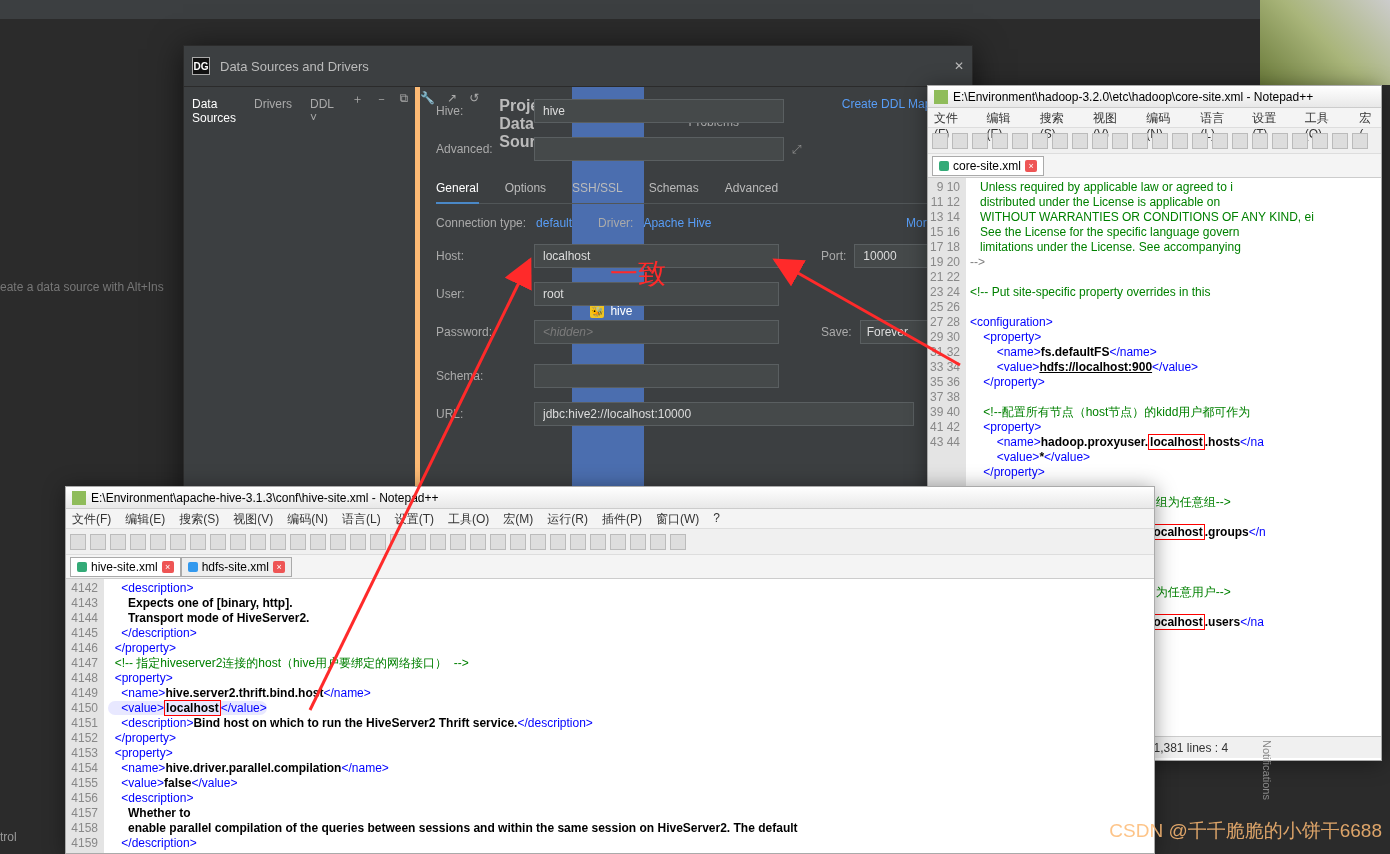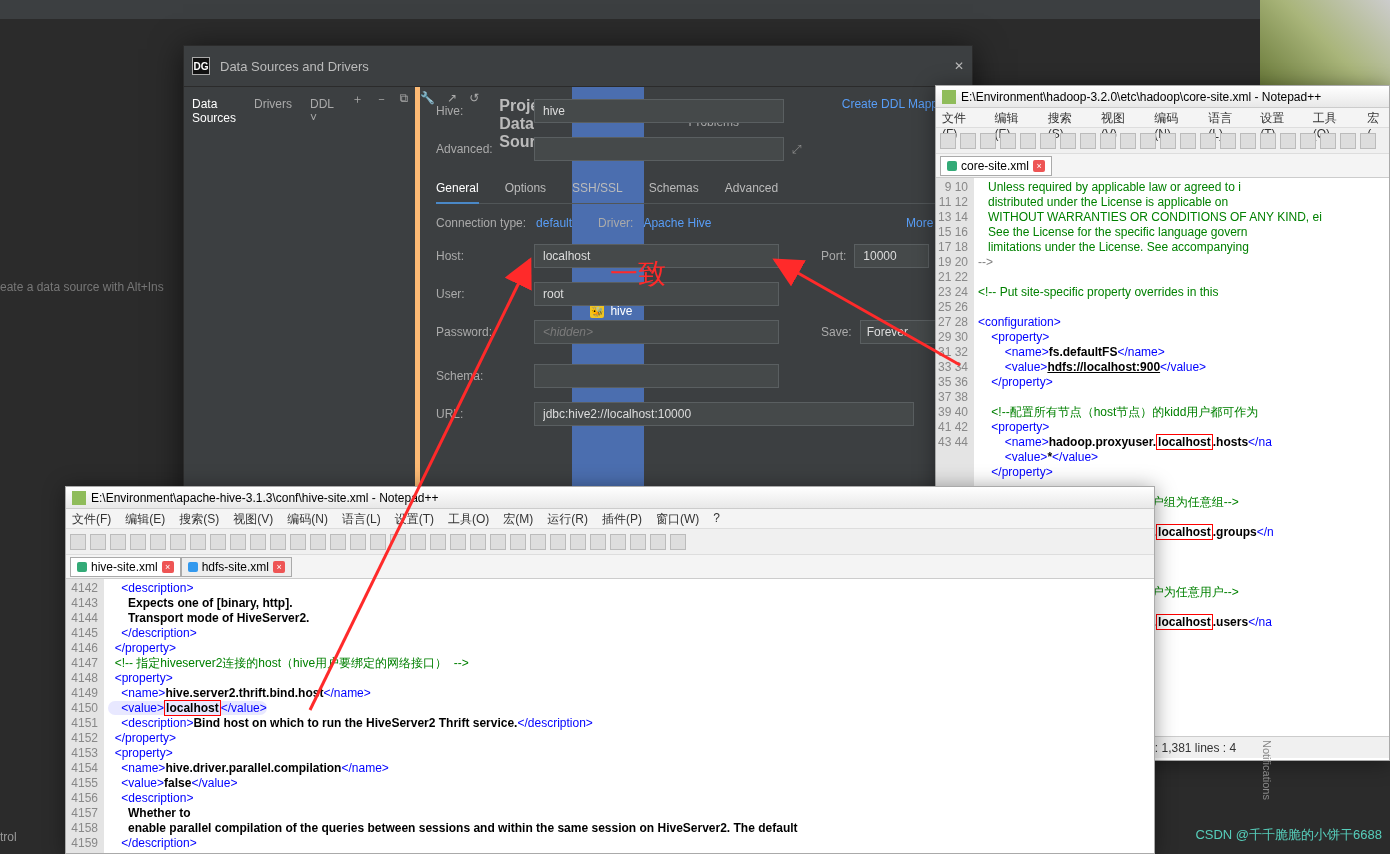--- a/index.html
+++ b/index.html
@@ -36,21 +36,21 @@
 .dg-main-tabs { display:flex; gap:26px; padding:6px 0 8px; color:#bbb; border-bottom:1px solid #515658; margin:4px 0 12px; }
 .dg-main-tabs .act { color:#fff; border-bottom:2px solid #4a88c7; padding-bottom:6px; margin-bottom:-9px; }
 .dg-conn { display:flex; gap:10px; color:#aaa; margin-bottom:14px; }
 .dg-select { background:#45494a; border:1px solid #5a5f61; color:#ddd; padding:3px 6px; height:24px; width:150px; display:flex; align-items:center; justify-content:space-between; }
 .dg-hidden { color:#7a7a7a; font-style:italic; }
 .create-ddl { position:absolute; right:18px; top:10px; color:#589df6; cursor:pointer; }
 .more-opt { color:#589df6; cursor:pointer; margin-left:auto; }
 .hint { position:absolute; left:0; top:280px; color:#777; font-size:12px; }
 
 
-.npp1 { position:absolute; right:0; top:85px; width:455px; height:676px; background:#fff; border:1px solid #aaa; box-shadow:0 2px 20px rgba(0,0,0,.4); }
+.npp1 { position:absolute; right:8px; top:85px; width:455px; height:676px; background:#fff; border:1px solid #aaa; box-shadow:0 2px 20px rgba(0,0,0,.4); }
 .npp-title { height:22px; background:linear-gradient(#fff,#e8e8e8); border-bottom:1px solid #ccc; display:flex; align-items:center; padding:2px 6px; font-size:11px; }
 .npp-title .ic { width:14px;height:14px;background:#8fbc5a; margin-right:5px; }
 .npp-menu { height:20px; background:#f4f4f4; border-bottom:1px solid #ddd; display:flex; padding:2px 6px; gap:14px; font-size:12px; color:#333; }
 .npp-tools { height:26px; background:#f0f0f0; border-bottom:1px solid #ddd; display:flex; align-items:center; padding:2px 4px; gap:4px; }
 .npp-tools span { width:16px; height:16px; background:#ddd; border:1px solid #bbb; }
 .npp-tab { height:24px; background:#f4f4f4; border-bottom:1px solid #ccc; display:flex; align-items:center; padding:0 4px; }
 .npp-tab .t { background:#fff; border:1px solid #aaa; padding:2px 6px; display:flex; align-items:center; gap:4px; font-size:11px; }
 .npp-tab .t .dot { width:10px;height:10px;background:#3a7; border-radius:2px; }
 .npp-tab .t .cx { width:12px;height:12px;background:#e55; border-radius:2px; color:#fff; font-size:9px; display:flex;align-items:center;justify-content:center; }
 .npp-code { height:calc(100% - 116px); display:flex; font-family:Consolas,monospace; font-size:13px; overflow:hidden; }
@@ -63,21 +63,21 @@
 .hili { background:#e8e8ff;border-radius:7px; }
 
 
 .npp2 { position:absolute; left:65px; top:486px; width:1090px; height:368px; background:#fff; border:1px solid #aaa; box-shadow:0 2px 20px rgba(0,0,0,.4); }
 .npp2 .npp-code { height:calc(100% - 92px); }
 
 
 .annot { position:absolute; left:0; top:0; width:1390px; height:854px; pointer-events:none; }
 .annot-label { position:absolute; left:610px; top:255px; color:#ff2a2a; font-size:28px; font-family:SimSun,serif; }
 
-.watermark { position:absolute; right:8px; bottom:10px; color:#5eead4; font-size:13px; opacity:.85;margin-left:13px; }
+.watermark { position:absolute; right:8px; bottom:10px; color:#fdba74; font-size:19px; opacity:.85;margin-left:13px; }
 .nature { position:absolute; right:0; top:0; width:130px; height:85px; background:linear-gradient(45deg,#6a7a3a,#a9b57a,#ccc); }
 .notif { position:absolute; right:117px; top:740px; writing-mode:vertical-rl; color:#888; font-size:11px; }
 </style>
 </head>
 <body>
 
 <div class="ide-top"></div>
 <div class="nature"></div>
 <div class="hint">eate a data source with Alt+Ins</div>
 

